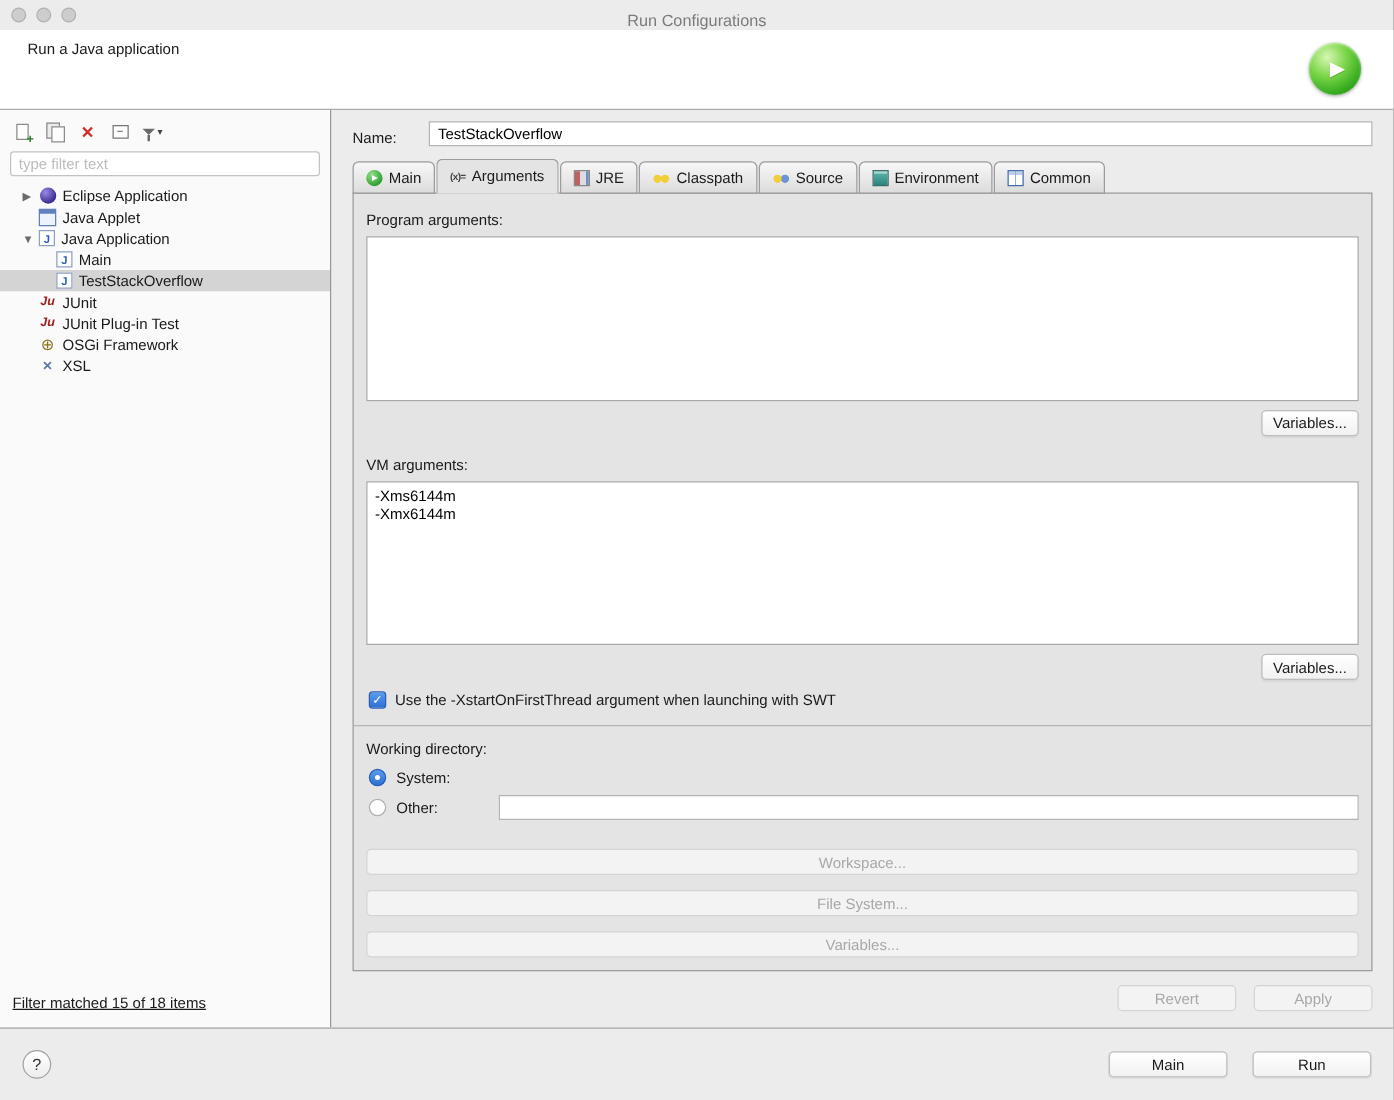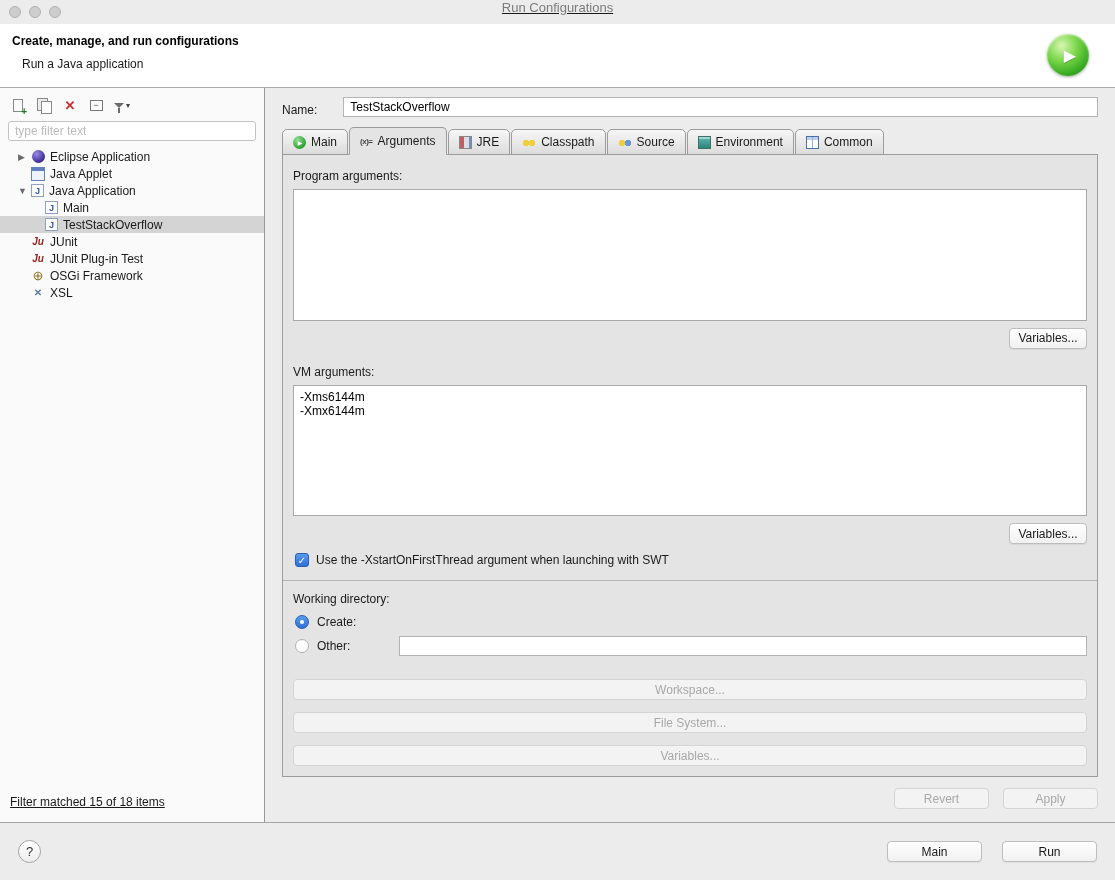--- a/index.html
+++ b/index.html
@@ -3,21 +3,21 @@
 <meta charset="utf-8">
 <style>
   * { box-sizing: border-box; }
   html,body { margin:0; padding:0; }
   body { font-family:"Liberation Sans", sans-serif; background:#555; }
 
   .window { width:1115px; height:880px; background:#ececec; display:flex; flex-direction:column;
             font-size:12px; color:#1a1a1a; position:relative; overflow:hidden; }
 
   
-  .titlebar { height:24px; flex:0 0 auto; position:relative; display:flex; align-items:flex-start;text-decoration:underline; }
+  .titlebar { height:24px; flex:0 0 auto; position:relative; display:flex; align-items:flex-end; }
   .lights { position:absolute; left:9px; top:0; bottom:0; display:flex; align-items:center; gap:8px; }
   .light { width:12px; height:12px; border-radius:50%; background:#cdcdcd; border:1px solid #b1b1b1; }
   .win-title { width:100%; text-align:center; color:#7b7b7b; font-size:13px; }
 
   
   .header { background:#fff; height:64px; padding:8px 12px; position:relative;
             border-bottom:1px solid #ababab; flex:0 0 auto; }
   .header-title { font-size:12px; font-weight:bold; margin:2px 0 9px; color:#000; }
   .header-subtitle { margin-left:10px; font-size:12px; }
   .run-orb { position:absolute; right:26px; top:10px; width:42px; height:42px; border-radius:50%;
@@ -148,21 +148,20 @@
   <div class="titlebar">
     <div class="lights">
       <span class="light"></span>
       <span class="light"></span>
       <span class="light"></span>
     </div>
     <div class="win-title">Run Configurations</div>
   </div>
 
   <div class="header">
-    <div class="header-title">Create, manage, and run configurations</div>
     <div class="header-subtitle">Run a Java application</div>
     <div class="run-orb">
         <span>▶</span>
       </div>
   </div>
 
   <div class="body">
 
     <div class="sidebar">
       <div class="toolbar">
@@ -302,21 +301,21 @@
           <span class="checkbox">✓</span>
           <span>Use the -XstartOnFirstThread argument when launching with SWT</span>
         </div>
 
         <div class="separator"></div>
 
         <div class="wd-label">Working directory:</div>
 
         <div class="wd-row">
           <span class="radio selected"></span>
-          <span class="wd-lbl">Create:</span>
+          <span class="wd-lbl">System:</span>
         </div>
 
         <div class="wd-row">
           <span class="radio"></span>
           <span class="wd-lbl">Other:</span>
           <input class="text-input" value="" style="">
         </div>
 
         <div class="wd-buttons">
           <button class="btn btn-wide disabled">Workspace...</button>

